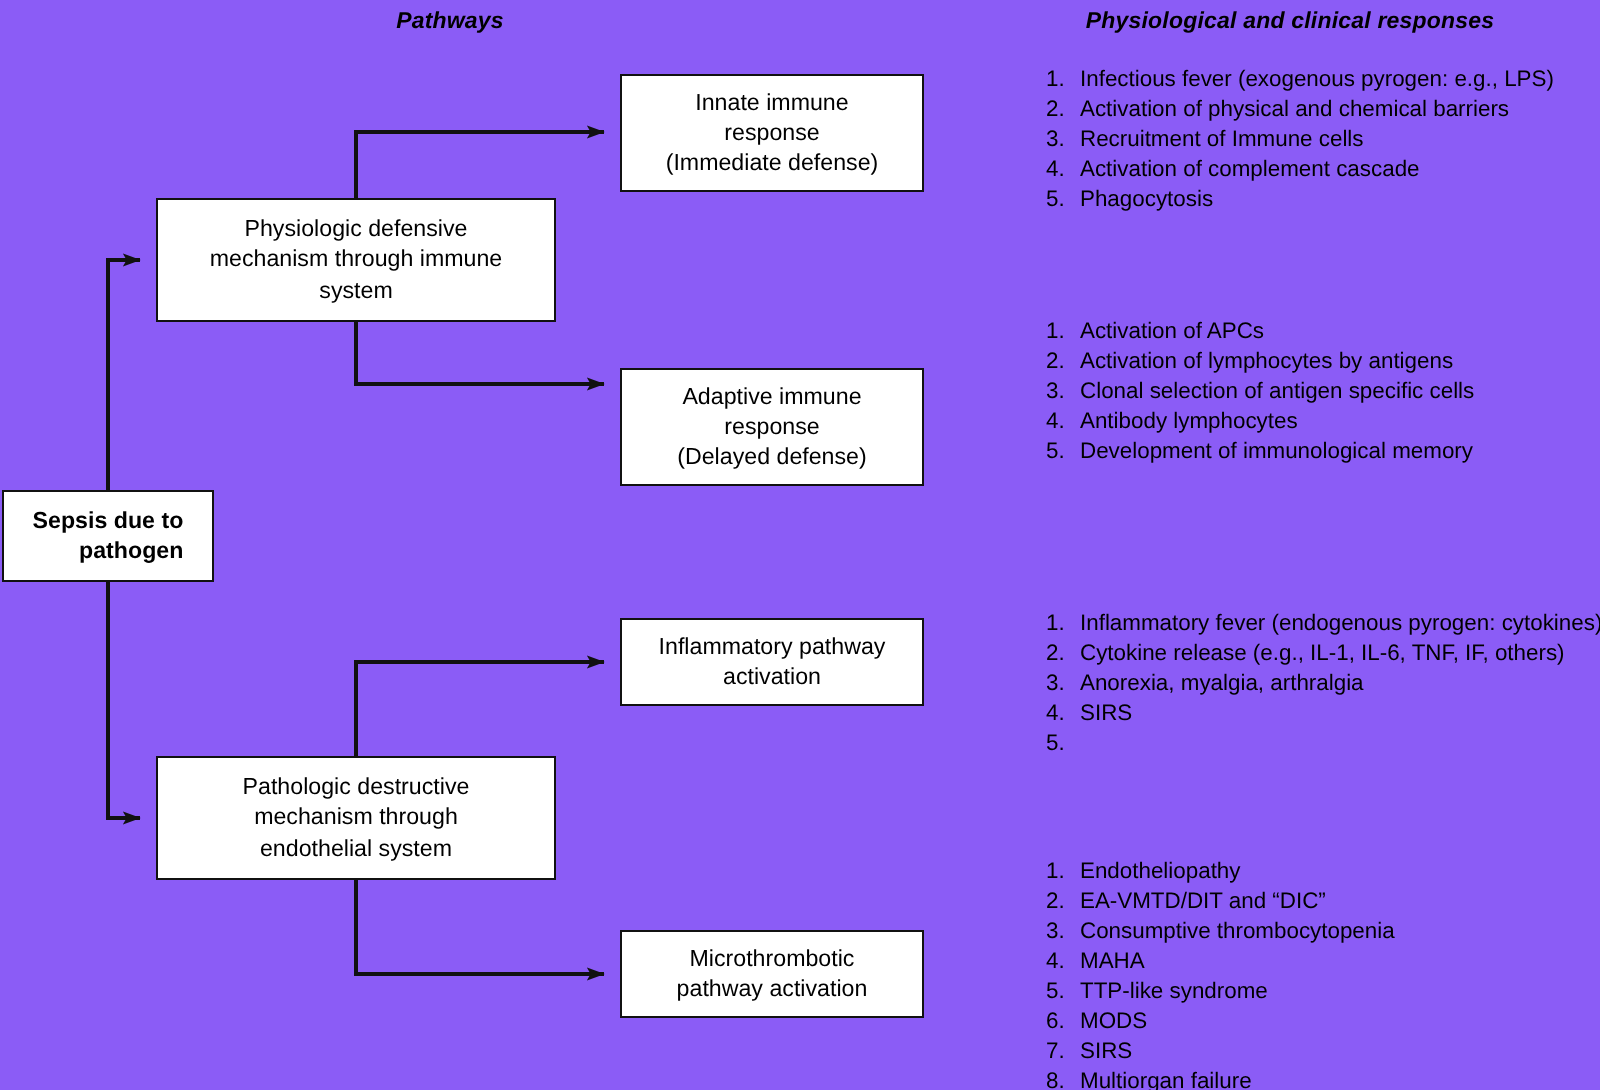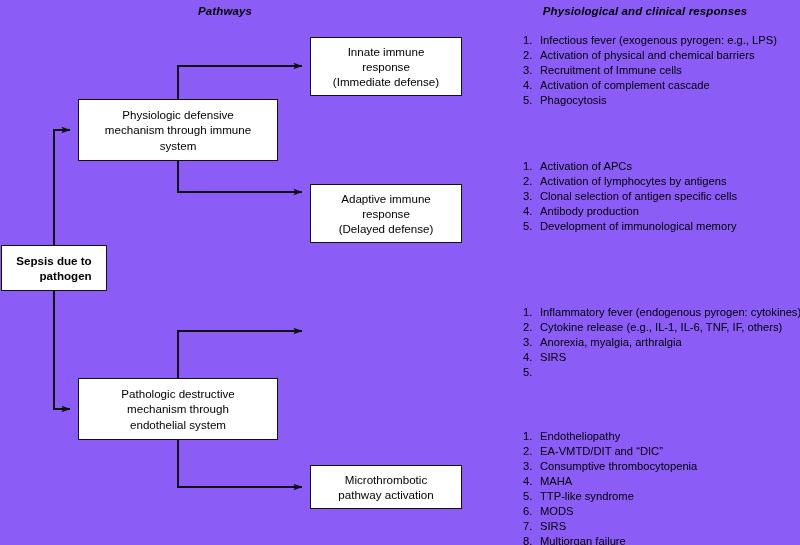--- a/index.html
+++ b/index.html
@@ -125,20 +125,24 @@
 response
 (Immediate defense)</span>
   </div>
 
   <div class="node" style="left:310px; top:163px; width:152px; height:59px;margin-top:21px;">
     <span class="node-text">Adaptive immune
 response
 (Delayed defense)</span>
   </div>
 
+  <div class="node" style="left:310px; top:309px; width:152px; height:44px;">
+    <span class="node-text">Inflammatory pathway
+activation</span>
+  </div>
 
   <div class="node" style="left:310px; top:465px; width:152px; height:44px;">
     <span class="node-text">Microthrombotic
 pathway activation</span>
   </div>
 
   <div class="resp-list" style="left:523px; top:33px;">
       <div class="resp-row">
         <span class="resp-num">1.</span>
         <span class="resp-txt">Infectious fever (exogenous pyrogen: e.g., LPS)</span>
@@ -169,21 +173,21 @@
       <div class="resp-row">
         <span class="resp-num">2.</span>
         <span class="resp-txt">Activation of lymphocytes by antigens</span>
       </div>
       <div class="resp-row">
         <span class="resp-num">3.</span>
         <span class="resp-txt">Clonal selection of antigen specific cells</span>
       </div>
       <div class="resp-row">
         <span class="resp-num">4.</span>
-        <span class="resp-txt">Antibody production</span>
+        <span class="resp-txt">Antibody lymphocytes</span>
       </div>
       <div class="resp-row">
         <span class="resp-num">5.</span>
         <span class="resp-txt">Development of immunological memory</span>
       </div>
     </div>
 
   <div class="resp-list" style="left:523px; top:305px;">
       <div class="resp-row">
         <span class="resp-num">1.</span>

